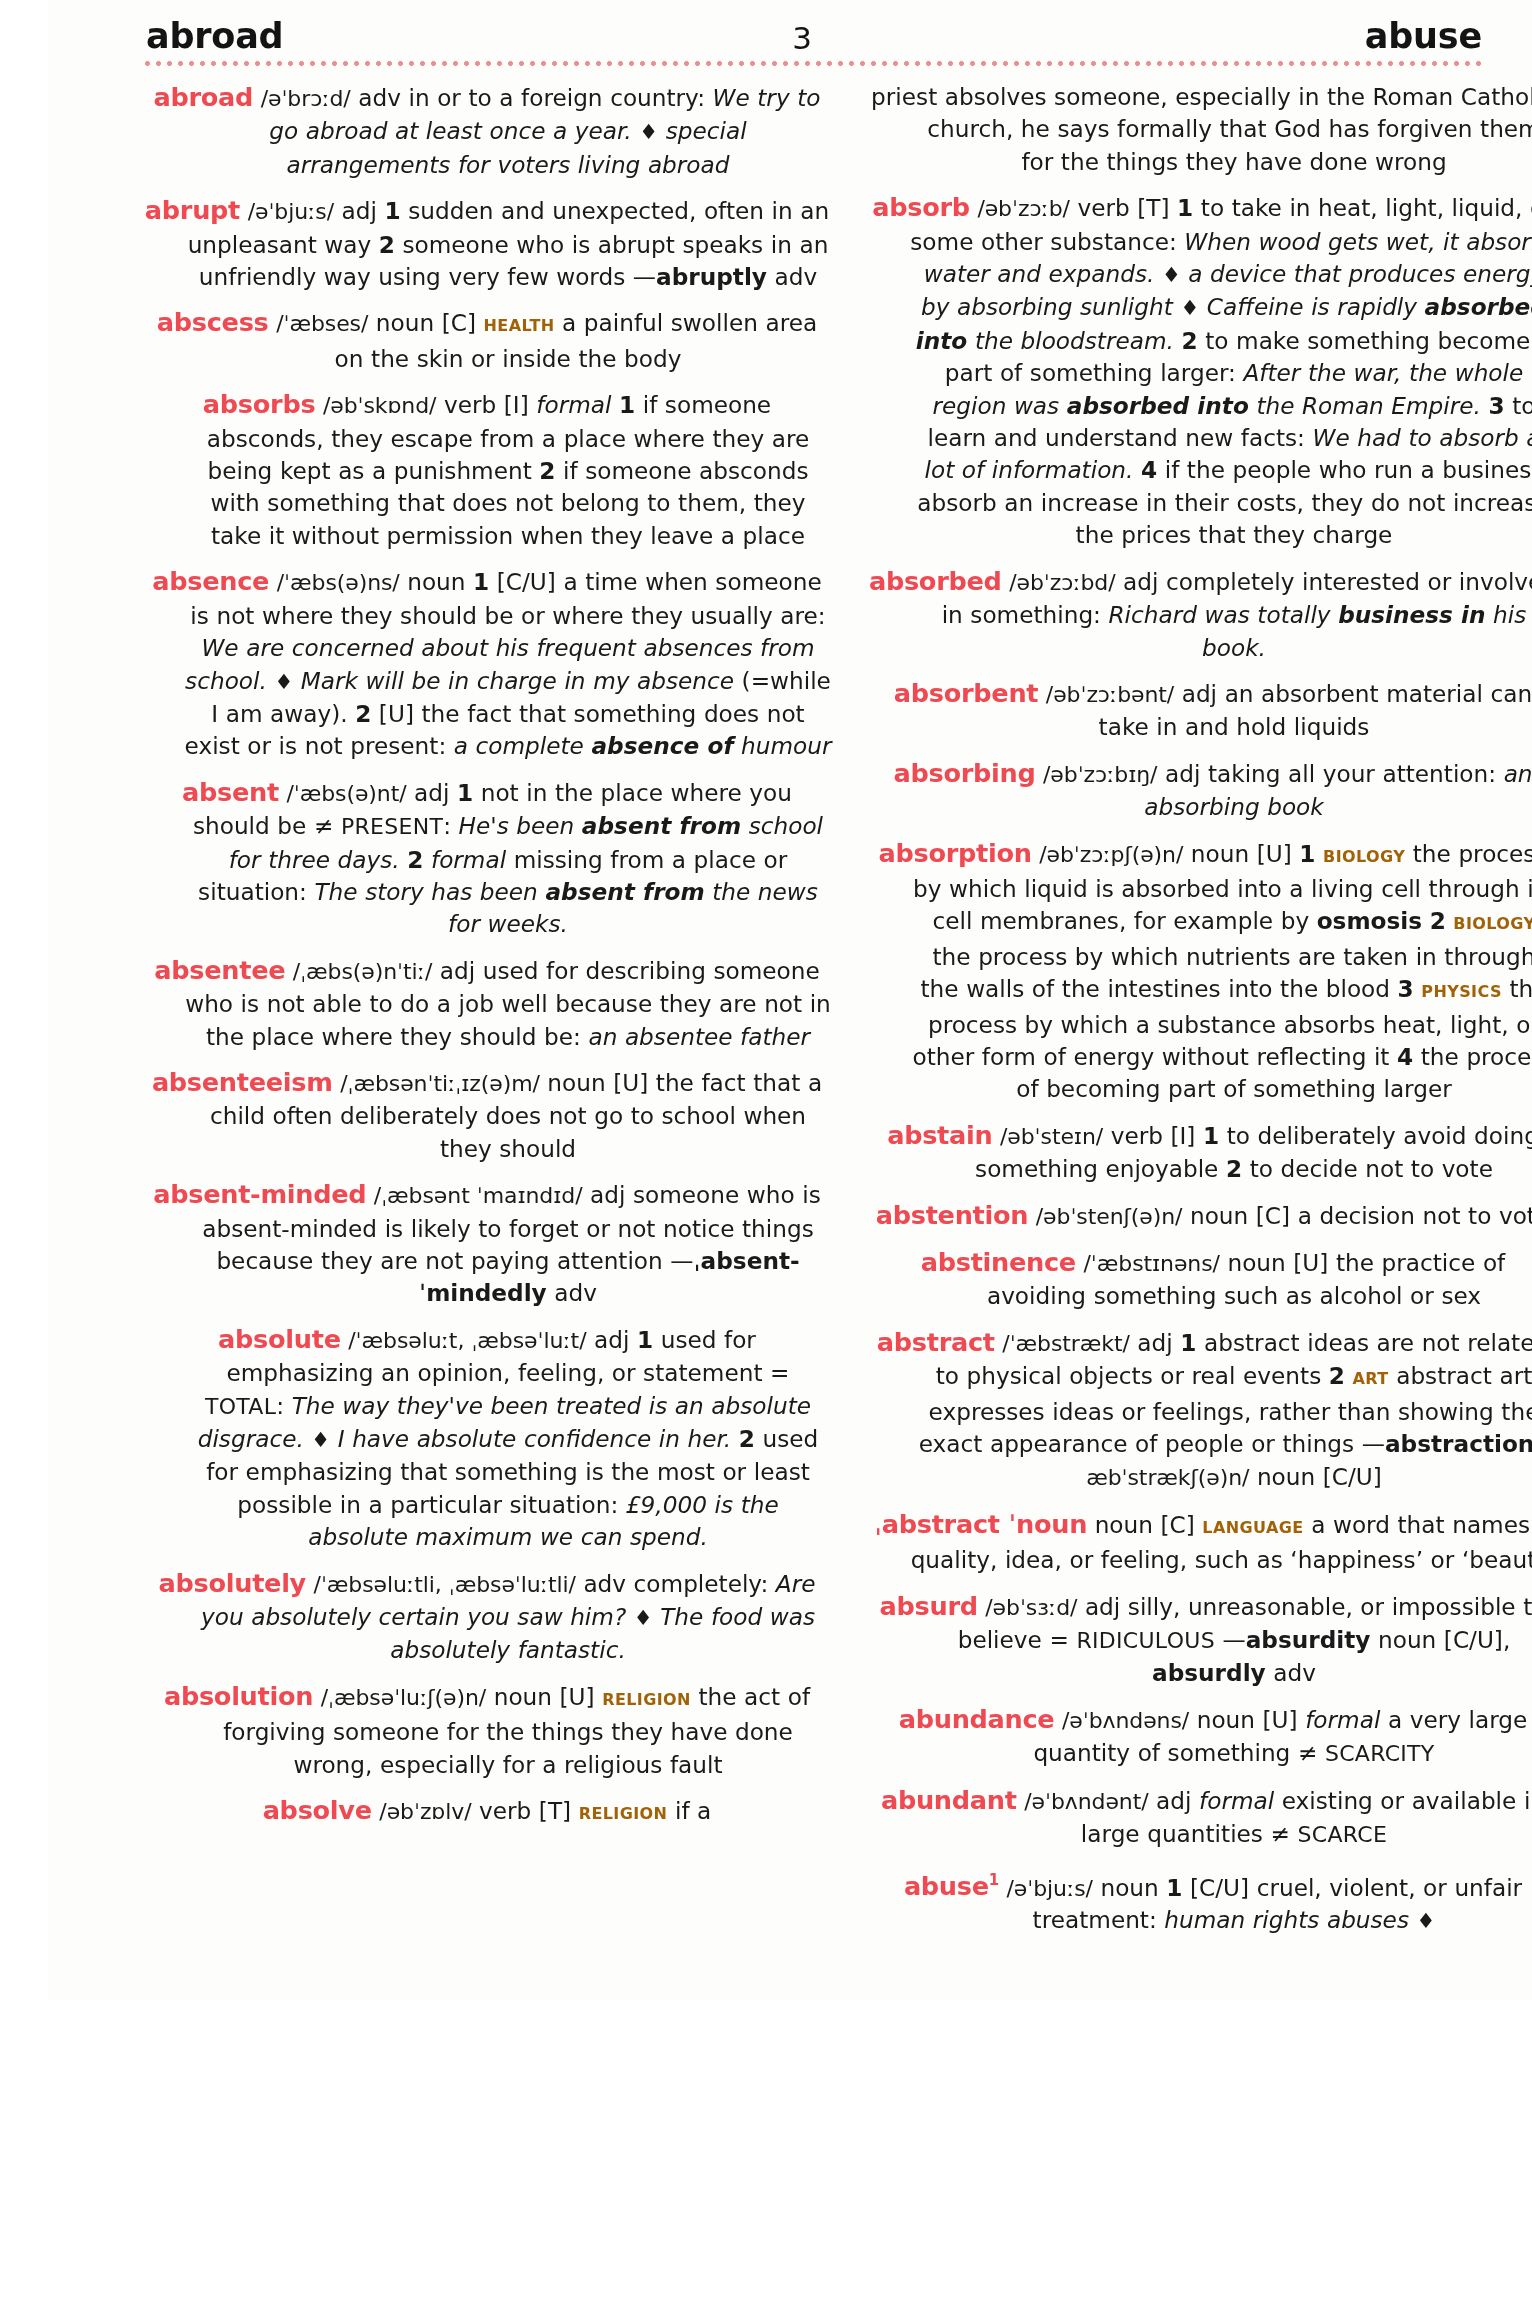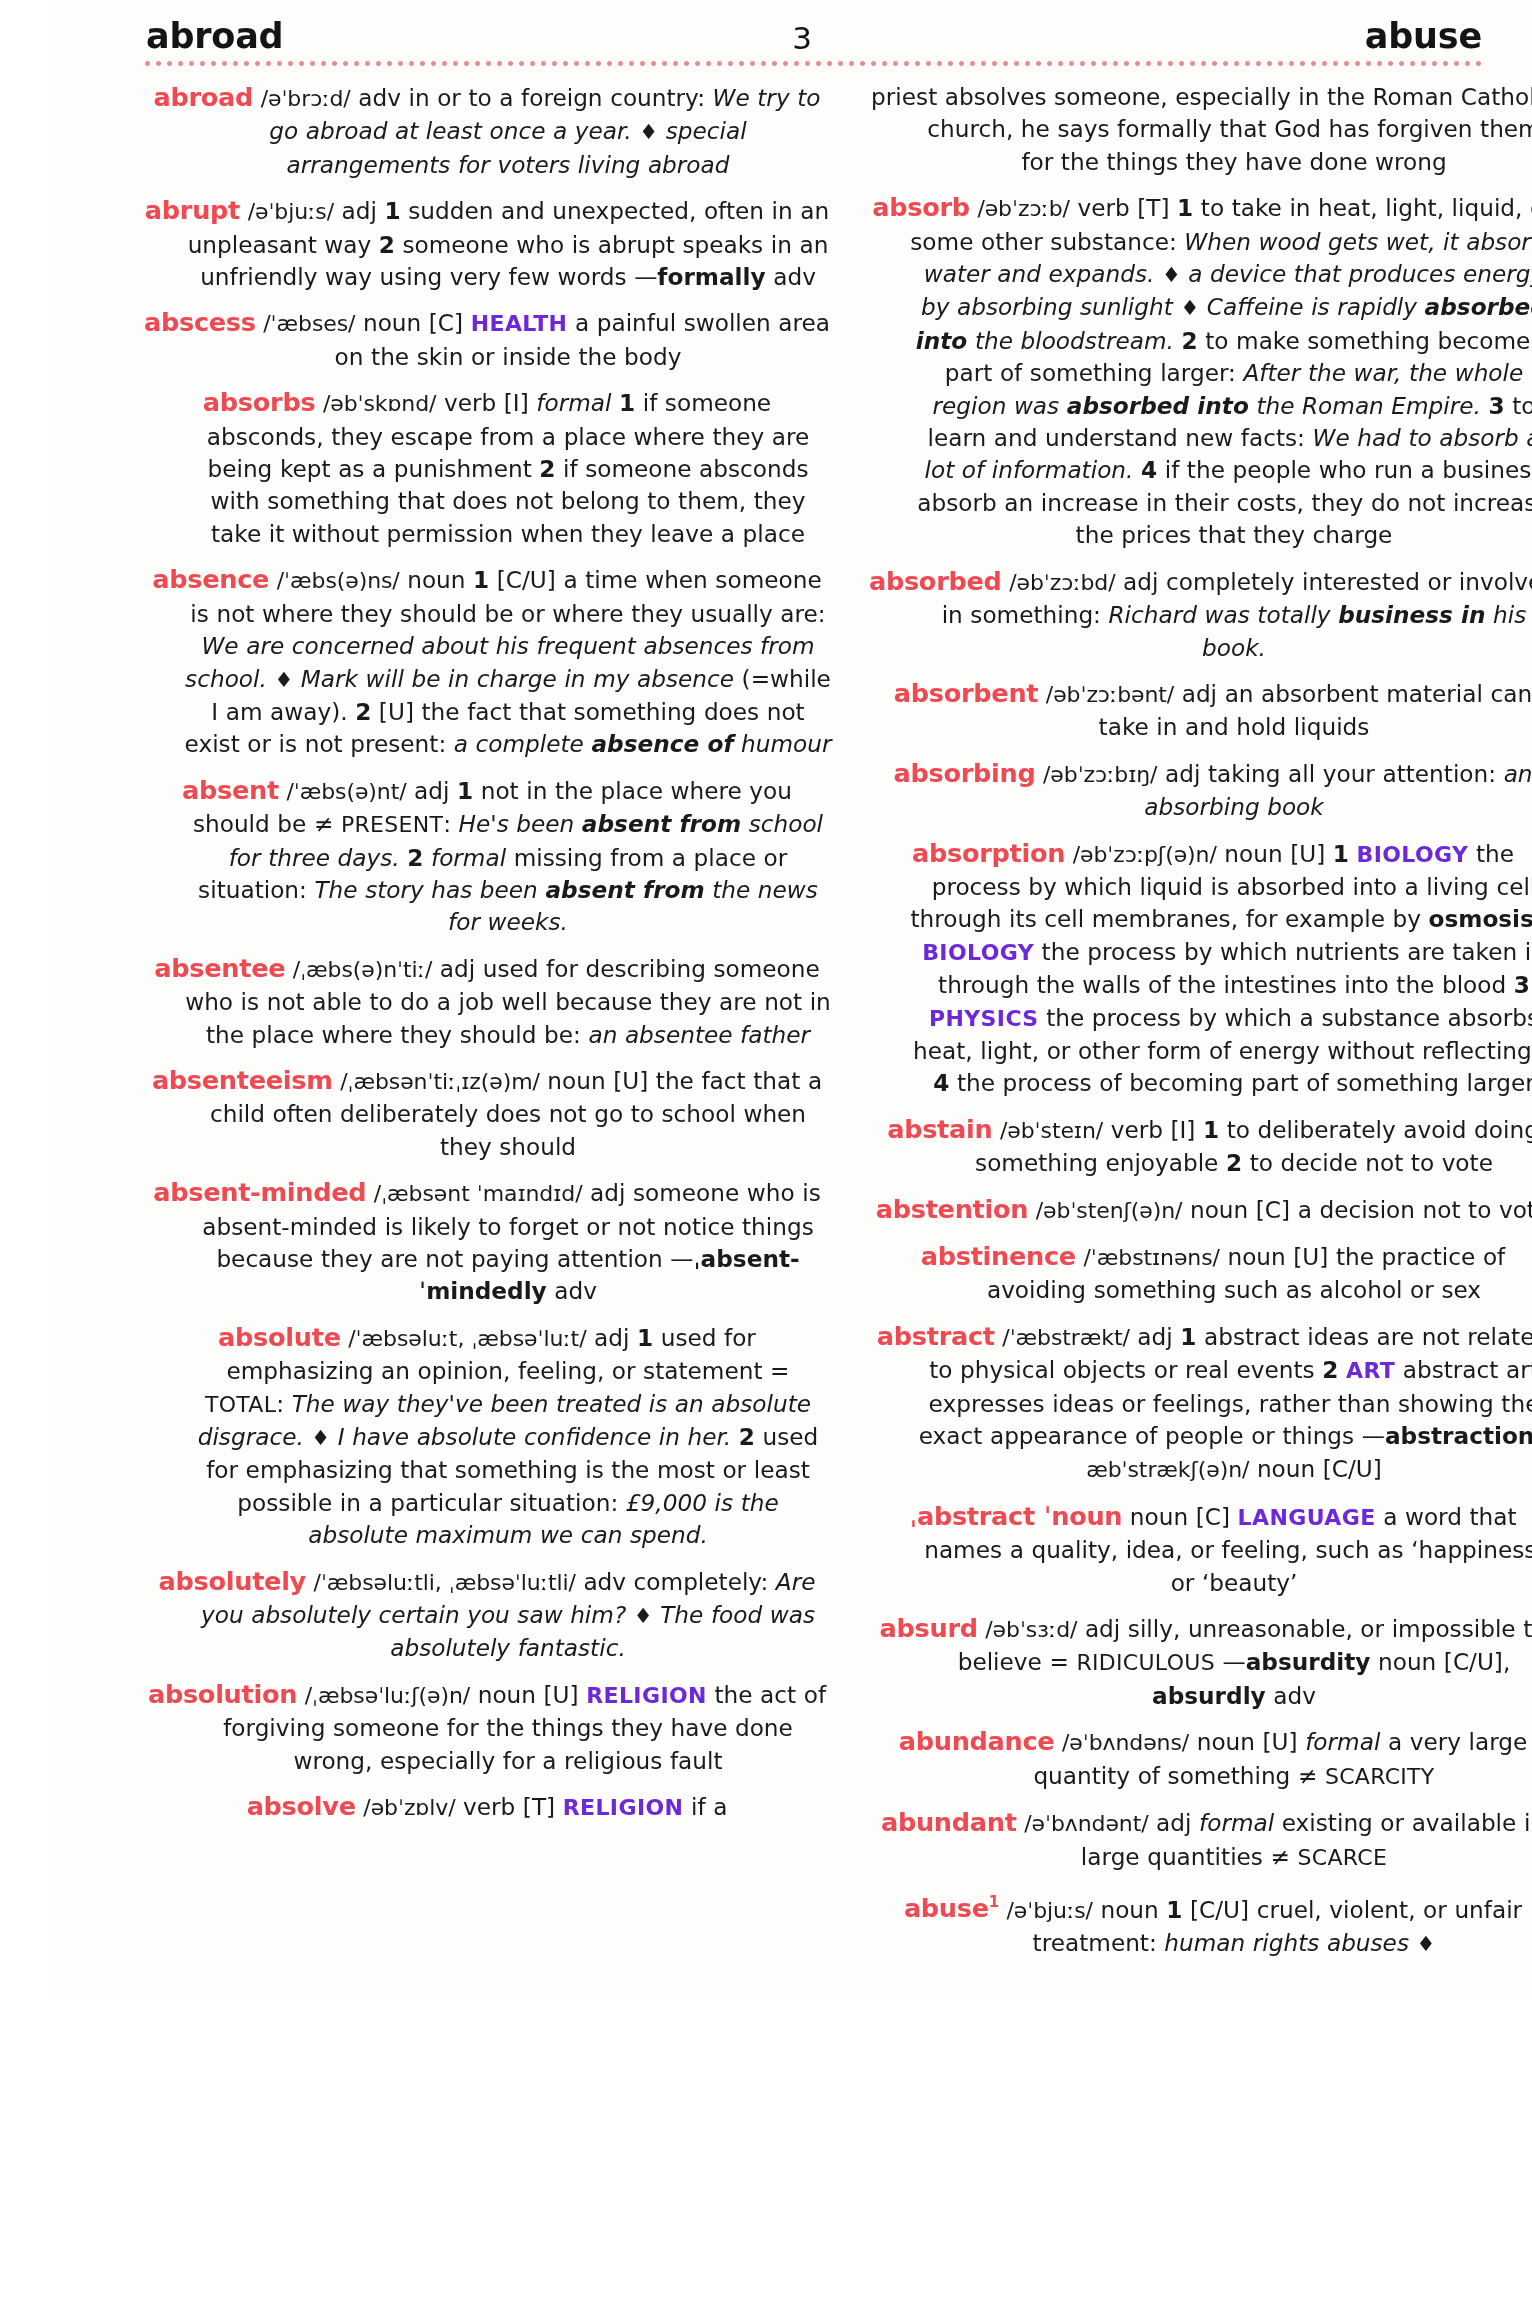--- a/index.html
+++ b/index.html
@@ -94,23 +94,23 @@
     font-family: "DejaVu Sans", "Liberation Sans", sans-serif;
     font-size: 22px;
     color: #1a1a1a;
     letter-spacing: -0.1px;
   }
   .num { font-weight: bold; }
   .it  { font-style: italic; }
   .bi  { font-style: italic; font-weight: bold; }
   .b   { font-weight: bold; }
   .sub {
-    color: #6d28d9;
+    color: #a16207;
     font-weight: bold;
-    font-size: 22px;
+    font-size: 16px;
     letter-spacing: .4px;
     text-transform: uppercase;
   }
   .sc {
     font-size: 22px;
     letter-spacing: .3px;
     text-transform: uppercase;
   }
   .dia { font-size: 21px; }
 </style>
@@ -123,21 +123,21 @@
     <div class="runhead-word">abroad</div>
     <div class="runhead-page">3</div>
     <div class="runhead-word">abuse</div>
   </div>
 
   <div class="rule"></div>
 
   <div class="columns">
     <div class="col">
         <p class="entry"><span class="hw">abroad</span> <span class="ipa">/əˈbrɔːd/</span> adv in or to a foreign country: <span class="it">We try to go abroad at least once a year.</span> <span class="dia">♦</span> <span class="it">special arrangements for voters living abroad</span></p>
-        <p class="entry"><span class="hw">abrupt</span> <span class="ipa">/əˈbjuːs/</span> adj <span class="num">1</span> sudden and unexpected, often in an unpleasant way <span class="num">2</span> someone who is abrupt speaks in an unfriendly way using very few words —<span class="b">formally</span> adv</p>
+        <p class="entry"><span class="hw">abrupt</span> <span class="ipa">/əˈbjuːs/</span> adj <span class="num">1</span> sudden and unexpected, often in an unpleasant way <span class="num">2</span> someone who is abrupt speaks in an unfriendly way using very few words —<span class="b">abruptly</span> adv</p>
         <p class="entry"><span class="hw">abscess</span> <span class="ipa">/ˈæbses/</span> noun [C] <span class="sub">health</span> a painful swollen area on the skin or inside the body</p>
         <p class="entry"><span class="hw">absorbs</span> <span class="ipa">/əbˈskɒnd/</span> verb [I] <span class="it">formal</span> <span class="num">1</span> if someone absconds, they escape from a place where they are being kept as a punishment <span class="num">2</span> if someone absconds with something that does not belong to them, they take it without permission when they leave a place</p>
         <p class="entry"><span class="hw">absence</span> <span class="ipa">/ˈæbs(ə)ns/</span> noun <span class="num">1</span> [C/U] a time when someone is not where they should be or where they usually are: <span class="it">We are concerned about his frequent absences from school.</span> <span class="dia">♦</span> <span class="it">Mark will be in charge in my absence</span> (=while I am away). <span class="num">2</span> [U] the fact that something does not exist or is not present: <span class="it">a complete <span class="bi">absence of</span> humour</span></p>
         <p class="entry"><span class="hw">absent</span> <span class="ipa">/ˈæbs(ə)nt/</span> adj <span class="num">1</span> not in the place where you should be ≠ <span class="sc">present</span>: <span class="it">He's been <span class="bi">absent from</span> school for three days.</span> <span class="num">2</span> <span class="it">formal</span> missing from a place or situation: <span class="it">The story has been <span class="bi">absent from</span> the news for weeks.</span></p>
         <p class="entry"><span class="hw">absentee</span> <span class="ipa">/ˌæbs(ə)nˈtiː/</span> adj used for describing someone who is not able to do a job well because they are not in the place where they should be: <span class="it">an absentee father</span></p>
         <p class="entry"><span class="hw">absenteeism</span> <span class="ipa">/ˌæbsənˈtiːˌɪz(ə)m/</span> noun [U] the fact that a child often deliberately does not go to school when they should</p>
         <p class="entry"><span class="hw">absent-minded</span> <span class="ipa">/ˌæbsənt ˈmaɪndɪd/</span> adj someone who is absent-minded is likely to forget or not notice things because they are not paying attention —<span class="b">ˌabsent-ˈmindedly</span> adv</p>
         <p class="entry"><span class="hw">absolute</span> <span class="ipa">/ˈæbsəluːt, ˌæbsəˈluːt/</span> adj <span class="num">1</span> used for emphasizing an opinion, feeling, or statement = <span class="sc">total</span>: <span class="it">The way they've been treated is an absolute disgrace.</span> <span class="dia">♦</span> <span class="it">I have absolute confidence in her.</span> <span class="num">2</span> used for emphasizing that something is the most or least possible in a particular situation: <span class="it">£9,000 is the absolute maximum we can spend.</span></p>
         <p class="entry"><span class="hw">absolutely</span> <span class="ipa">/ˈæbsəluːtli, ˌæbsəˈluːtli/</span> adv completely: <span class="it">Are you absolutely certain you saw him?</span> <span class="dia">♦</span> <span class="it">The food was absolutely fantastic.</span></p>
         <p class="entry"><span class="hw">absolution</span> <span class="ipa">/ˌæbsəˈluːʃ(ə)n/</span> noun [U] <span class="sub">religion</span> the act of forgiving someone for the things they have done wrong, especially for a religious fault</p>

